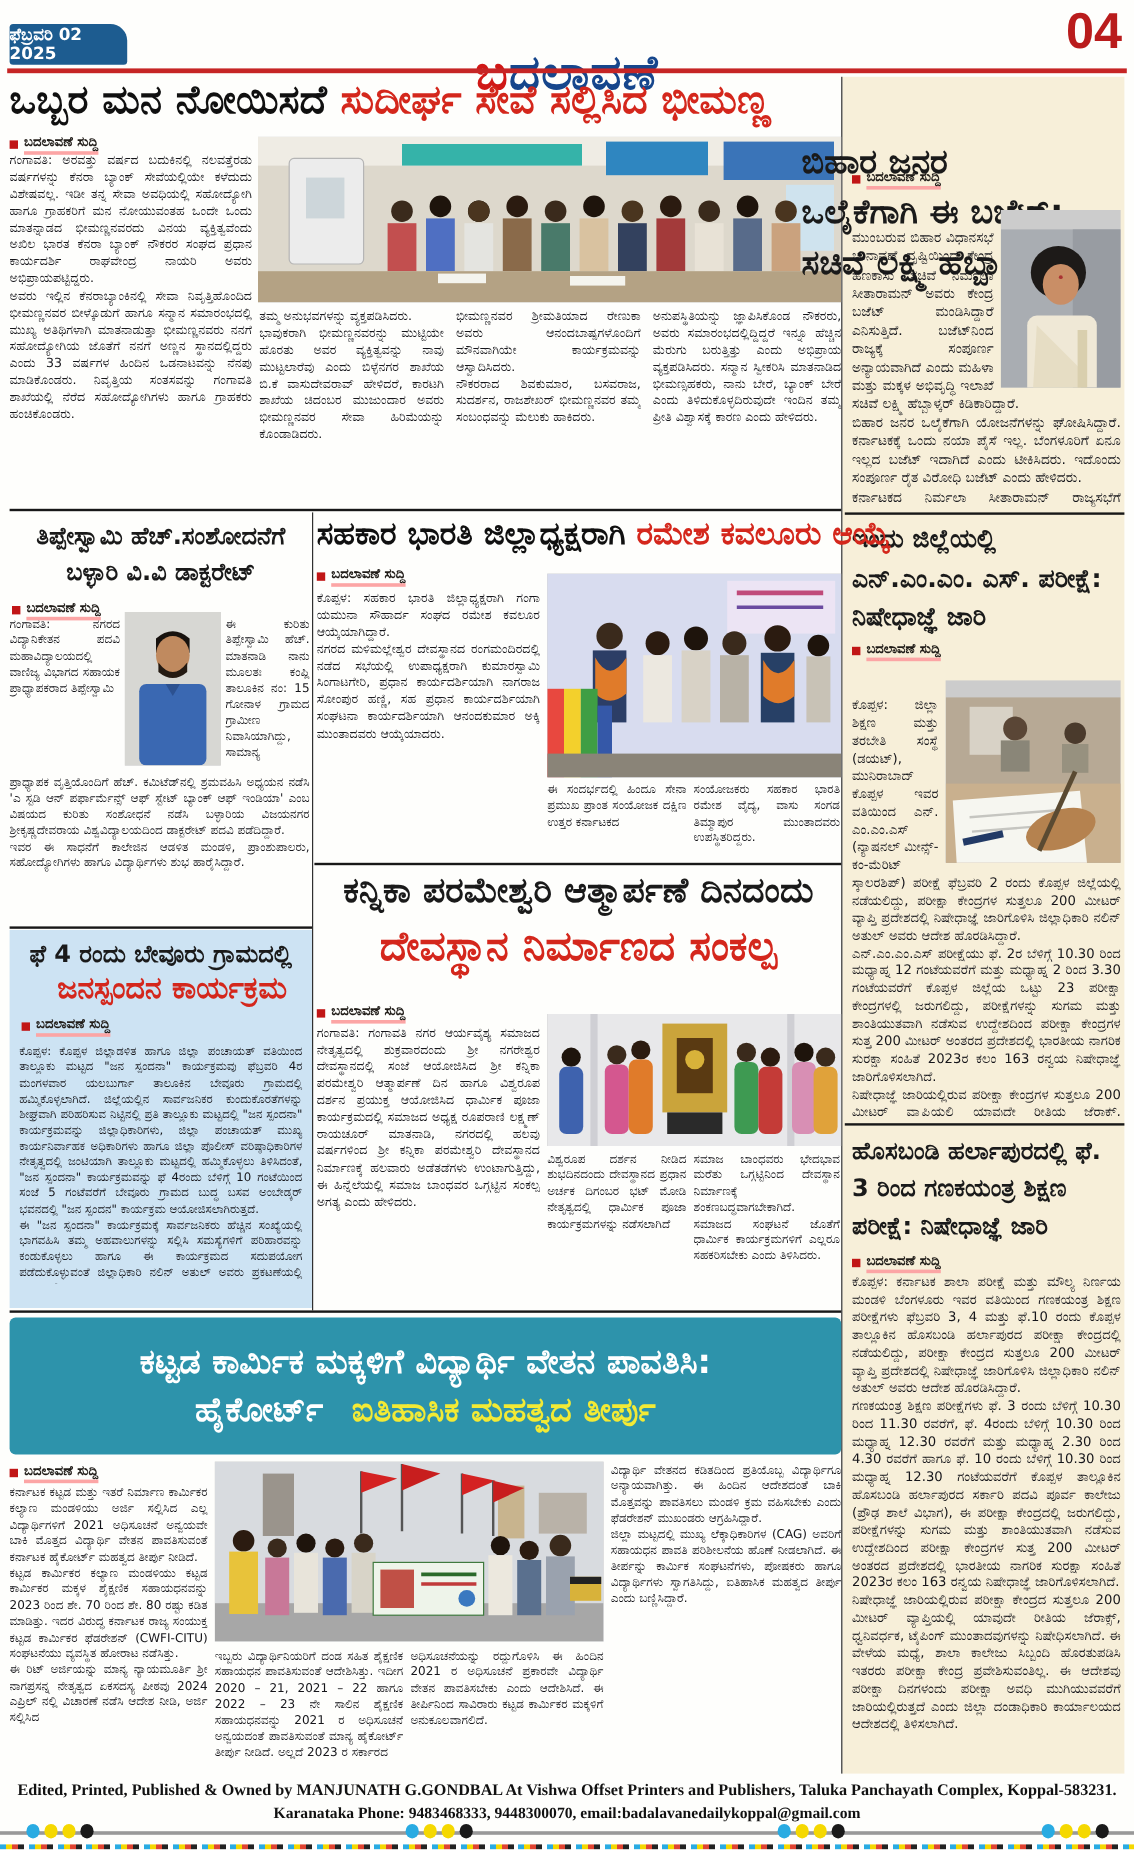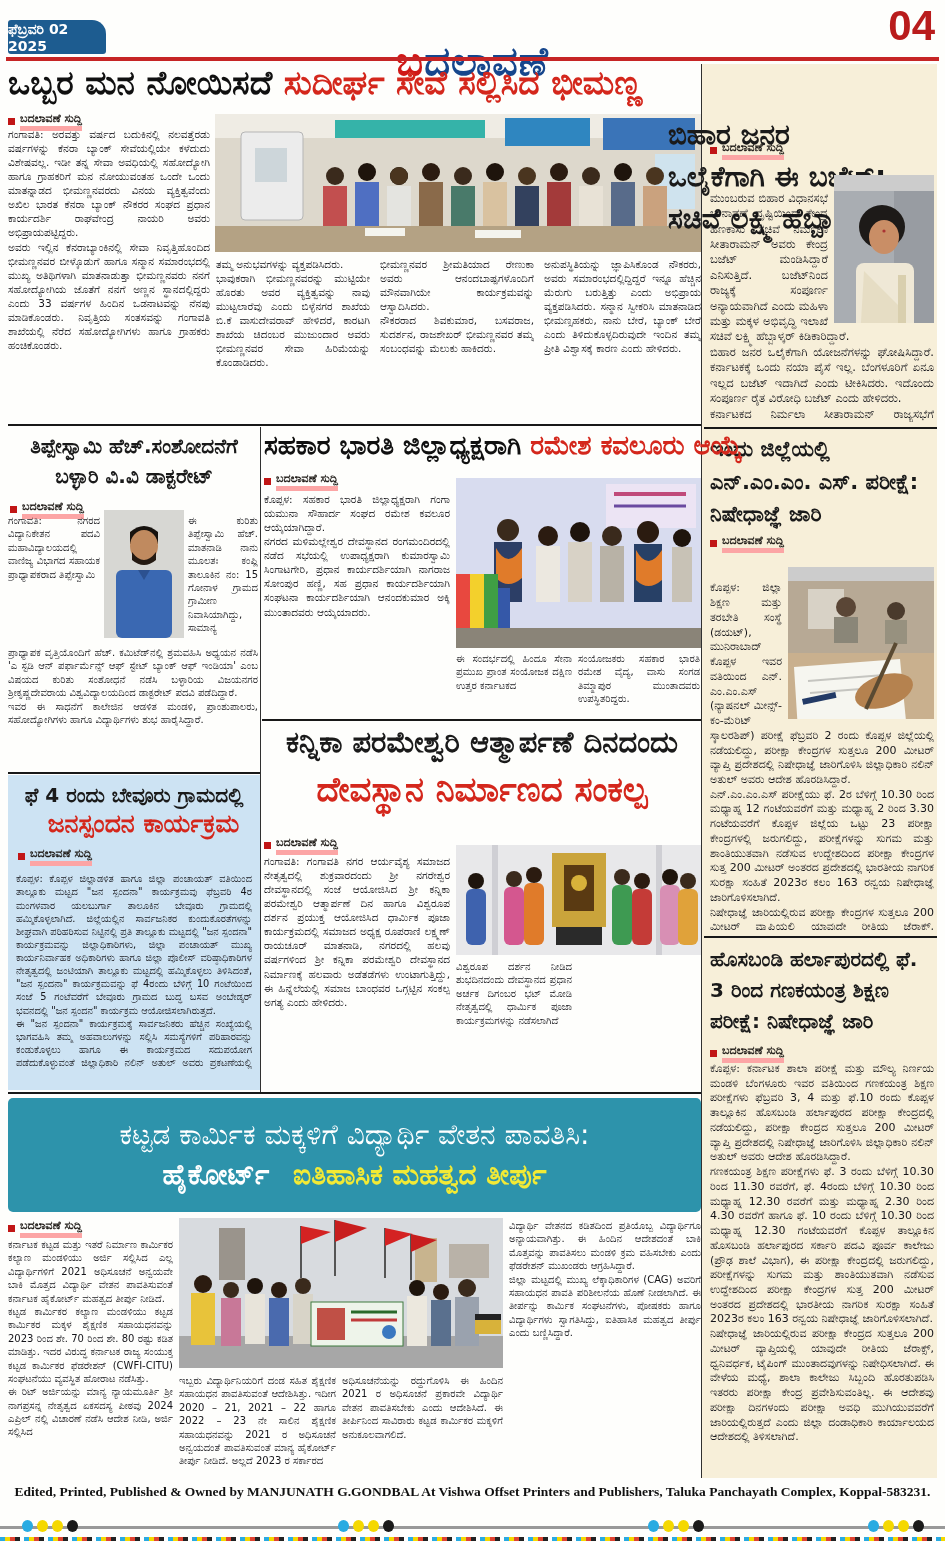--- a/index.html
+++ b/index.html
@@ -17,31 +17,31 @@
             font-family:"Liberation Sans",sans-serif;}
   .red-rule{left:6px;top:57px;width:933px;height:4px;background:#c62525;}
   
   .hline{background:#181818;height:2px;}
   .vline{background:#303030;width:1px;}
   .cream{background:#f7efd9;}
   .bluebox{background:#cde3f3;}
   
   .byline{display:flex;align-items:center;gap:5px;font-size:11px;font-weight:bold;color:#201c18;}
   .byline .sq{width:7px;height:7px;background:#c11616;display:inline-block;flex:none;}
-  .byline .bl-txt{border-bottom:5px solid #fca5a5;padding-bottom:1px;}
+  .byline .bl-txt{border-bottom:3px solid #fca5a5;padding-bottom:1px;}
   .body-txt{font-size:10.5px;line-height:1.34;text-align:justify;color:#15151a;
             overflow:hidden;white-space:pre-line;}
   .hl{font-weight:800;line-height:1.25;}
   .hl .black{color:#101010;margin-top:33px;} .hl .red{color:#d4271c;}
   .photo{overflow:hidden;background:#ccc;}
   .photo svg{display:block;width:100%;height:100%;}
   
   .banner{left:8px;top:1098px;width:693px;height:114px;background:#2d93ab;border-radius:5px;
           display:flex;flex-direction:column;align-items:center;justify-content:center;gap:6px;}
-  .banner .b1{color:#ffffff;font-size:28px;font-weight:400;}
+  .banner .b1{color:#ffffff;font-size:28px;font-weight:700;}
   .banner .b2{font-size:28px;font-weight:800;}
   .banner .b2 .w{color:#ffffff;} .banner .b2 .y{color:#f2ea35;margin-left:14px;}
   
   .foot-line{left:0;top:1484px;width:945px;text-align:center;font-family:"Liberation Serif",serif;
              font-weight:bold;font-size:13.5px;color:#111;}
   .foot-line2{top:1503px;font-size:13px;}
   .gray-bar{left:0;top:1526px;width:945px;height:3px;background:#999;}
   .dots{top:1520px;width:62px;height:14px;display:flex;gap:4px;}
   .dots i{width:11px;height:12px;border-radius:50%;display:block;}
   .d-c{background:#29abe2;} .d-y{background:#f5d800;} .d-k{background:#1a1a1a;}
@@ -272,20 +272,22 @@
         <rect x="156" y="40" width="20" height="60" rx="6" fill="#3e9a52"></rect>
       <circle cx="186" cy="36" r="8" fill="#2b1b10"></circle>
         <rect x="176" y="44" width="20" height="56" rx="6" fill="#c43b37"></rect>
       <circle cx="214" cy="32" r="8" fill="#1e140c"></circle>
         <rect x="204" y="40" width="20" height="60" rx="6" fill="#d88fb4"></rect>
       <circle cx="232" cy="36" r="8" fill="#3a2a1c"></circle>
         <rect x="222" y="44" width="20" height="56" rx="6" fill="#e0a23a"></rect>
     </svg>
   </div>
   <div class="abs body-txt" style="left:456px;top:960px;width:116px;height:128px;font-size:10px;">ವಿಶ್ವರೂಪ ದರ್ಶನ ನೀಡಿದ ಶುಭದಿನದಂದು ದೇವಸ್ಥಾನದ ಪ್ರಧಾನ ಅರ್ಚಕ ದಿಗಂಬರ ಭಟ್ ಮೋಡಿ ನೇತೃತ್ವದಲ್ಲಿ ಧಾರ್ಮಿಕ ಪೂಜಾ ಕಾರ್ಯಕ್ರಮಗಳನ್ನು ನಡೆಸಲಾಗಿದೆ</div>
+  <div class="abs body-txt" style="left:578px;top:960px;width:122px;height:128px;font-size:10px;">ಸಮಾಜ ಬಾಂಧವರು ಭೇದಭಾವ ಮರೆತು ಒಗ್ಗಟ್ಟಿನಿಂದ ದೇವಸ್ಥಾನ ನಿರ್ಮಾಣಕ್ಕೆ ಶಂಕಣಬದ್ಧವಾಗಬೇಕಾಗಿದೆ.
+ಸಮಾಜದ ಸಂಘಟನೆ ಜೊತೆಗೆ ಧಾರ್ಮಿಕ ಕಾರ್ಯಕ್ರಮಗಳಿಗೆ ಎಲ್ಲರೂ ಸಹಕರಿಸಬೇಕು ಎಂದು ತಿಳಿಸಿದರು.</div>
 
   <div class="abs bluebox" style="left:8px;top:775px;width:252px;height:315px;">
     <div class="hl black" style="margin-top:8px;font-size:20px;text-align:center;">ಫೆ 4 ರಂದು ಬೇವೂರು ಗ್ರಾಮದಲ್ಲಿ</div>
     <div class="hl" style="font-size:25px;text-align:center;color:#d4271c;padding-left:19px;">ಜನಸ್ಪಂದನ ಕಾರ್ಯಕ್ರಮ</div>
     <div class="byline" style="margin:8px 0 0 10px;">
       <span class="sq"></span>
       <span class="bl-txt">ಬದಲಾವಣೆ ಸುದ್ದಿ</span>
     </div>
     <div class="body-txt" style="margin:6px 8px 0 8px;height:200px;font-size:9.8px;">ಕೊಪ್ಪಳ: ಕೊಪ್ಪಳ ಜಿಲ್ಲಾಡಳಿತ ಹಾಗೂ ಜಿಲ್ಲಾ ಪಂಚಾಯತ್ ವತಿಯಿಂದ ತಾಲ್ಲೂಕು ಮಟ್ಟದ "ಜನ ಸ್ಪಂದನಾ" ಕಾರ್ಯಕ್ರಮವು ಫೆಬ್ರವರಿ 4ರ ಮಂಗಳವಾರ ಯಲಬುರ್ಗಾ ತಾಲೂಕಿನ ಬೇವೂರು ಗ್ರಾಮದಲ್ಲಿ ಹಮ್ಮಿಕೊಳ್ಳಲಾಗಿದೆ. ಜಿಲ್ಲೆಯಲ್ಲಿನ ಸಾರ್ವಜನಿಕರ ಕುಂದುಕೊರತೆಗಳನ್ನು ಶೀಘ್ರವಾಗಿ ಪರಿಹರಿಸುವ ನಿಟ್ಟಿನಲ್ಲಿ ಪ್ರತಿ ತಾಲ್ಲೂಕು ಮಟ್ಟದಲ್ಲಿ "ಜನ ಸ್ಪಂದನಾ" ಕಾರ್ಯಕ್ರಮವನ್ನು ಜಿಲ್ಲಾಧಿಕಾರಿಗಳು, ಜಿಲ್ಲಾ ಪಂಚಾಯತ್ ಮುಖ್ಯ ಕಾರ್ಯನಿರ್ವಾಹಕ ಅಧಿಕಾರಿಗಳು ಹಾಗೂ ಜಿಲ್ಲಾ ಪೊಲೀಸ್ ವರಿಷ್ಠಾಧಿಕಾರಿಗಳ ನೇತೃತ್ವದಲ್ಲಿ ಜಂಟಿಯಾಗಿ ತಾಲ್ಲೂಕು ಮಟ್ಟದಲ್ಲಿ ಹಮ್ಮಿಕೊಳ್ಳಲು ತಿಳಿಸಿದಂತೆ, "ಜನ ಸ್ಪಂದನಾ" ಕಾರ್ಯಕ್ರಮವನ್ನು ಫೆ 4ರಂದು ಬೆಳಿಗ್ಗೆ 10 ಗಂಟೆಯಿಂದ ಸಂಜೆ 5 ಗಂಟೆವರೆಗೆ ಬೇವೂರು ಗ್ರಾಮದ ಬುದ್ಧ ಬಸವ ಅಂಬೇಡ್ಕರ್ ಭವನದಲ್ಲಿ "ಜನ ಸ್ಪಂದನ" ಕಾರ್ಯಕ್ರಮ ಆಯೋಜಿಸಲಾಗಿರುತ್ತದೆ.
 ಈ "ಜನ ಸ್ಪಂದನಾ" ಕಾರ್ಯಕ್ರಮಕ್ಕೆ ಸಾರ್ವಜನಿಕರು ಹೆಚ್ಚಿನ ಸಂಖ್ಯೆಯಲ್ಲಿ ಭಾಗವಹಿಸಿ ತಮ್ಮ ಅಹವಾಲುಗಳನ್ನು ಸಲ್ಲಿಸಿ ಸಮಸ್ಯೆಗಳಿಗೆ ಪರಿಹಾರವನ್ನು ಕಂಡುಕೊಳ್ಳಲು ಹಾಗೂ ಈ ಕಾರ್ಯಕ್ರಮದ ಸದುಪಯೋಗ ಪಡೆದುಕೊಳ್ಳುವಂತೆ ಜಿಲ್ಲಾಧಿಕಾರಿ ನಲಿನ್ ಅತುಲ್ ಅವರು ಪ್ರಕಟಣೆಯಲ್ಲಿ ತಿಳಿಸಿದ್ದಾರೆ.</div>
@@ -345,20 +347,21 @@
       <rect x="296" y="96" width="26" height="20" fill="#d8b23a"></rect>
         <rect x="296" y="96" width="26" height="6" fill="#222"></rect>
     </svg>
   </div>
   <div class="abs body-txt" style="left:179px;top:1374px;width:157px;height:104px;font-size:10px;">ಇಬ್ಬರು ವಿದ್ಯಾರ್ಥಿನಿಯರಿಗೆ ದಂಡ ಸಹಿತ ಶೈಕ್ಷಣಿಕ ಸಹಾಯಧನ ಪಾವತಿಸುವಂತೆ ಆದೇಶಿಸಿತ್ತು. ಇದೀಗ 2020 – 21, 2021 – 22 ಹಾಗೂ 2022 – 23 ನೇ ಸಾಲಿನ ಶೈಕ್ಷಣಿಕ ಸಹಾಯಧನವನ್ನು 2021 ರ ಅಧಿಸೂಚನೆ ಅನ್ವಯದಂತೆ ಪಾವತಿಸುವಂತೆ ಮಾನ್ಯ ಹೈಕೋರ್ಟ್ ತೀರ್ಪು ನೀಡಿದೆ. ಅಲ್ಲದೆ 2023 ರ ಸರ್ಕಾರದ</div>
   <div class="abs body-txt" style="left:342px;top:1374px;width:161px;height:104px;font-size:10px;">ಅಧಿಸೂಚನೆಯನ್ನು ರದ್ದುಗೊಳಿಸಿ ಈ ಹಿಂದಿನ 2021 ರ ಅಧಿಸೂಚನೆ ಪ್ರಕಾರವೇ ವಿದ್ಯಾರ್ಥಿ ವೇತನ ಪಾವತಿಸಬೇಕು ಎಂದು ಆದೇಶಿಸಿದೆ. ಈ ತೀರ್ಪಿನಿಂದ ಸಾವಿರಾರು ಕಟ್ಟಡ ಕಾರ್ಮಿಕರ ಮಕ್ಕಳಿಗೆ ಅನುಕೂಲವಾಗಲಿದೆ.</div>
   <div class="abs body-txt" style="left:509px;top:1219px;width:192px;height:259px;font-size:10px;">ವಿದ್ಯಾರ್ಥಿ ವೇತನದ ಕಡಿತದಿಂದ ಪ್ರತಿಯೊಬ್ಬ ವಿದ್ಯಾರ್ಥಿಗೂ ಅನ್ಯಾಯವಾಗಿತ್ತು. ಈ ಹಿಂದಿನ ಆದೇಶದಂತೆ ಬಾಕಿ ಮೊತ್ತವನ್ನು ಪಾವತಿಸಲು ಮಂಡಳಿ ಕ್ರಮ ವಹಿಸಬೇಕು ಎಂದು ಫೆಡರೇಶನ್ ಮುಖಂಡರು ಆಗ್ರಹಿಸಿದ್ದಾರೆ.
 ಜಿಲ್ಲಾ ಮಟ್ಟದಲ್ಲಿ ಮುಖ್ಯ ಲೆಕ್ಕಾಧಿಕಾರಿಗಳ (CAG) ಅವರಿಗೆ ಸಹಾಯಧನ ಪಾವತಿ ಪರಿಶೀಲನೆಯ ಹೊಣೆ ನೀಡಲಾಗಿದೆ. ಈ ತೀರ್ಪನ್ನು ಕಾರ್ಮಿಕ ಸಂಘಟನೆಗಳು, ಪೋಷಕರು ಹಾಗೂ ವಿದ್ಯಾರ್ಥಿಗಳು ಸ್ವಾಗತಿಸಿದ್ದು, ಐತಿಹಾಸಿಕ ಮಹತ್ವದ ತೀರ್ಪು ಎಂದು ಬಣ್ಣಿಸಿದ್ದಾರೆ.</div>
 
   <div class="abs foot-line">Edited, Printed, Published &amp; Owned by MANJUNATH G.GONDBAL At Vishwa Offset Printers and Publishers, Taluka Panchayath  Complex, Koppal-583231.</div>
+  <div class="abs foot-line foot-line2">Karanataka Phone: 9483468333, 9448300070,  email:badalavanedailykoppal@gmail.com</div>
   <div class="abs gray-bar"></div>
   <div class="abs dots" style="left:22px;">
       <i class="d-c"></i>
       <i class="d-y"></i>
       <i class="d-y"></i>
       <i class="d-k"></i>
     </div>
   <div class="abs dots" style="left:338px;">
       <i class="d-c"></i>
       <i class="d-y"></i>

